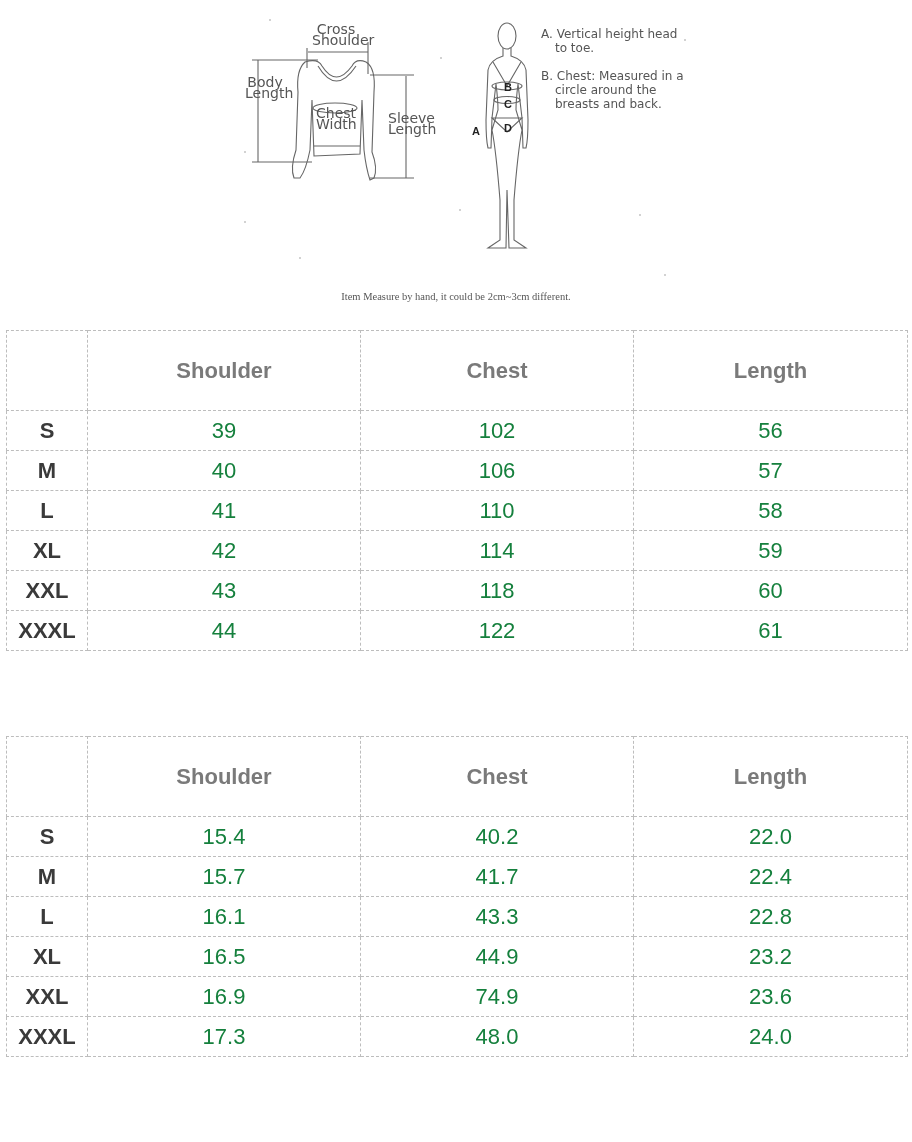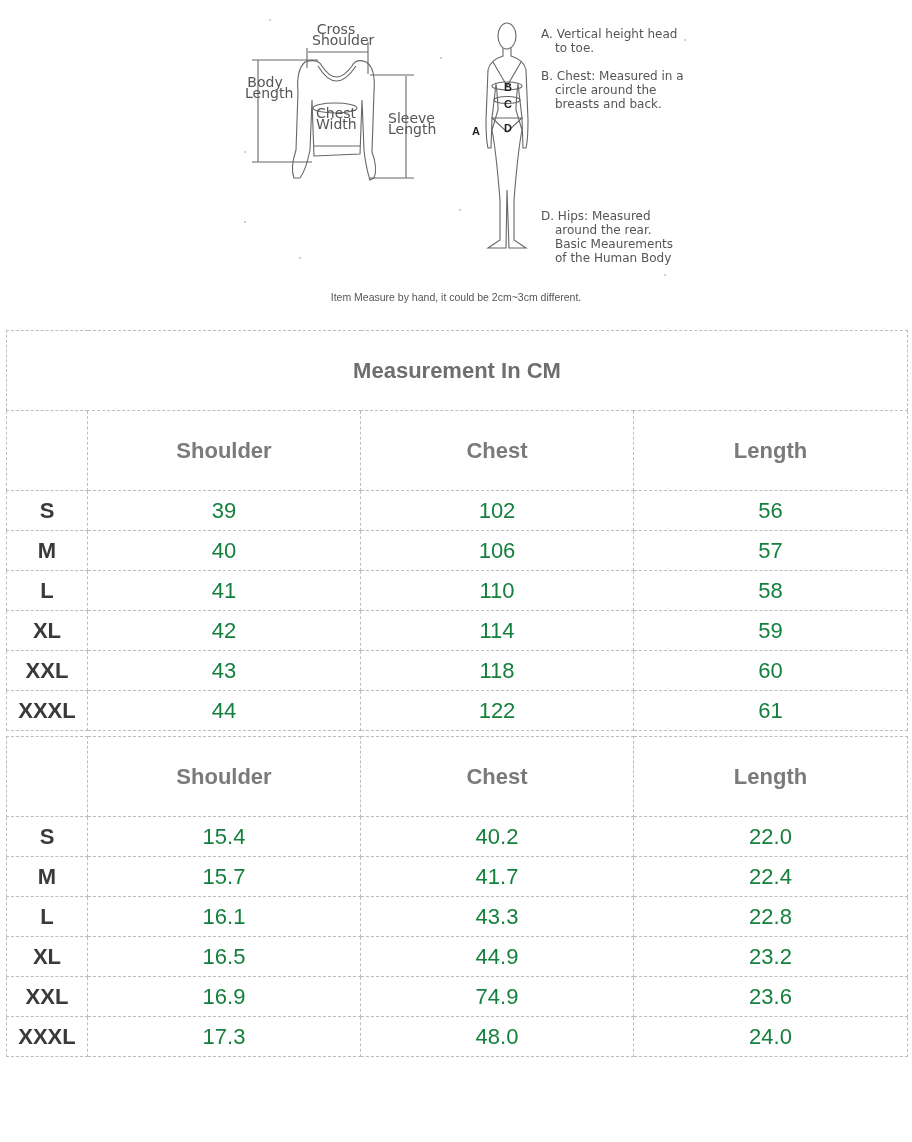--- a/index.html
+++ b/index.html
@@ -1,20 +1,20 @@
 <!DOCTYPE html>
 <html><head>
   <meta charset="utf-8">
   <style>
     html, body { margin: 0; padding: 0; background: #ffffff; }
     body { width: 912px; height: 1142px; position: relative; overflow: hidden; font-family: "Liberation Sans", sans-serif; }
     .diagram { position: absolute; left: 0; top: 0; width: 912px; height: 325px; }
     .diag-text { position: absolute; font-family: "DejaVu Sans", sans-serif; font-size: 12px; color: #555; line-height: 14px; }
     .diag-label { position: absolute; font-family: "DejaVu Sans", sans-serif; font-size: 14px; color: #555; line-height: 11px; text-align: center; }
-    .note { position: absolute; left: 0; width: 912px; top: 291px; text-align: center; font-family: Liberation Sans, sans-serif; font-size: 10.5px; color: #555; }
+    .note { position: absolute; left: 0; width: 912px; top: 291px; text-align: center; font-family: Liberation Serif, serif; font-size: 10.5px; color: #555; }
     .letter { position: absolute; font-family: "Liberation Sans", sans-serif; font-weight: bold; font-size: 11px; color: #222; }
 
     table.size { position: absolute; left: 6px; width: 901px; border-collapse: collapse; table-layout: fixed; }
     table.size td { border: 1px dashed #bdbdbd; text-align: center; padding: 0; }
     td.title { height: 79px; font-size: 22px; font-weight: bold; color: #6e6e6e; }
     td.head { height: 79px; font-size: 22px; font-weight: bold; color: #7a7a7a; }
     td.size-label { height: 39px; font-size: 22px; font-weight: bold; color: #3a3a3a; }
     td.val { height: 39px; font-size: 22px; font-weight: normal; color: #15803d; }
   </style>
 </head>
@@ -85,41 +85,32 @@
 
   <div class="diag-text" style="left:541px;top:27px;">
     <div>A. Vertical height head</div>
     <div style="padding-left:14px">to toe.</div>
   </div>
   <div class="diag-text" style="left:541px;top:69px;">
     <div>B. Chest: Measured in a</div>
     <div style="padding-left:14px">circle around the</div>
     <div style="padding-left:14px">breasts and back.</div>
   </div>
-  <div class="diag-text" style="left:541px;top:209px;">
-    <div>D. Hips: Measured</div>
-    <div style="padding-left:14px">around the rear.</div>
-    <div style="padding-left:14px">Basic Meaurements</div>
-    <div style="padding-left:14px">of the Human Body</div>
-  </div>
 
   <div class="note">Item Measure by hand, it could be 2cm~3cm different.</div>
 </div>
 
 <table class="size" style="top:330px;">
   <colgroup>
       <col style="width:81px">
       <col style="width:273px">
       <col style="width:273px">
       <col style="width:274px">
     </colgroup>
   <tbody>
-      <tr>
-        <td class="title" colspan="4">Measurement In CM</td>
-      </tr>
   <tr>
     <td class="head"></td>
     <td class="head">Shoulder</td>
     <td class="head">Chest</td>
     <td class="head">Length</td>
   </tr>
   <tr>
     <td class="size-label">S</td>
     <td class="val">39</td>
     <td class="val">102</td>

